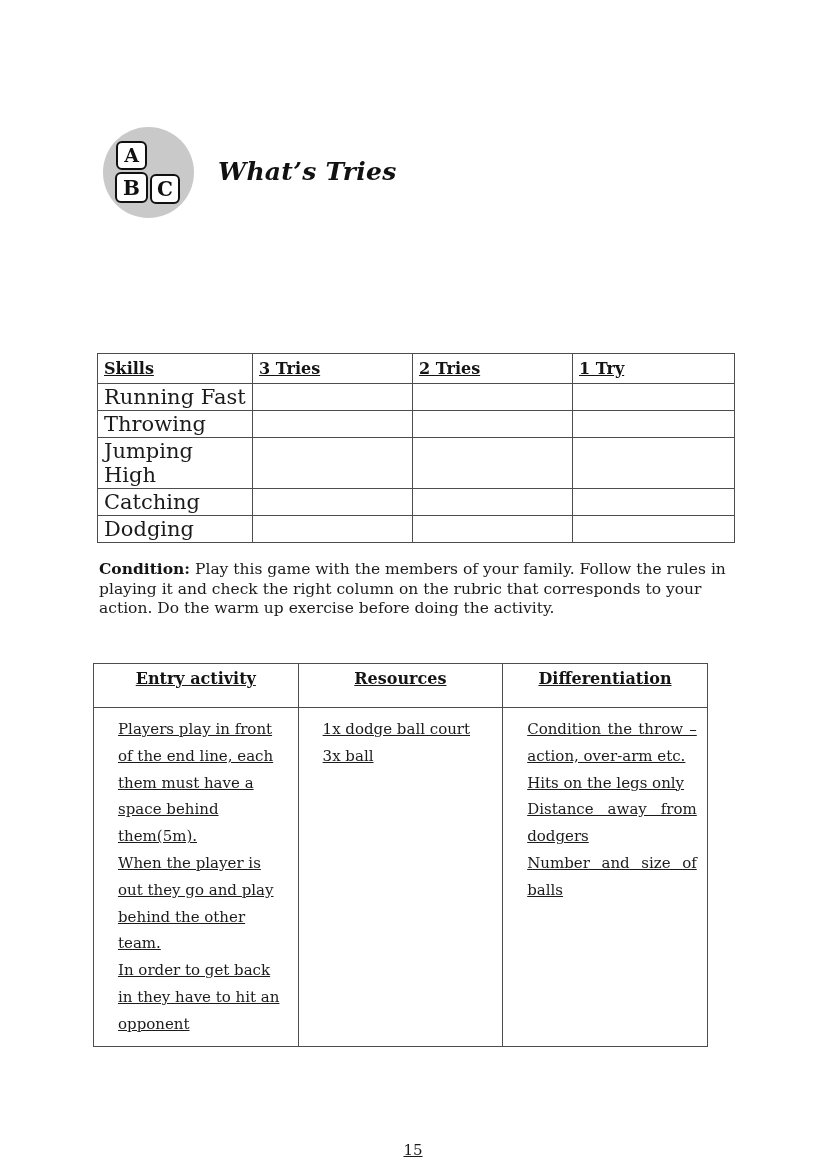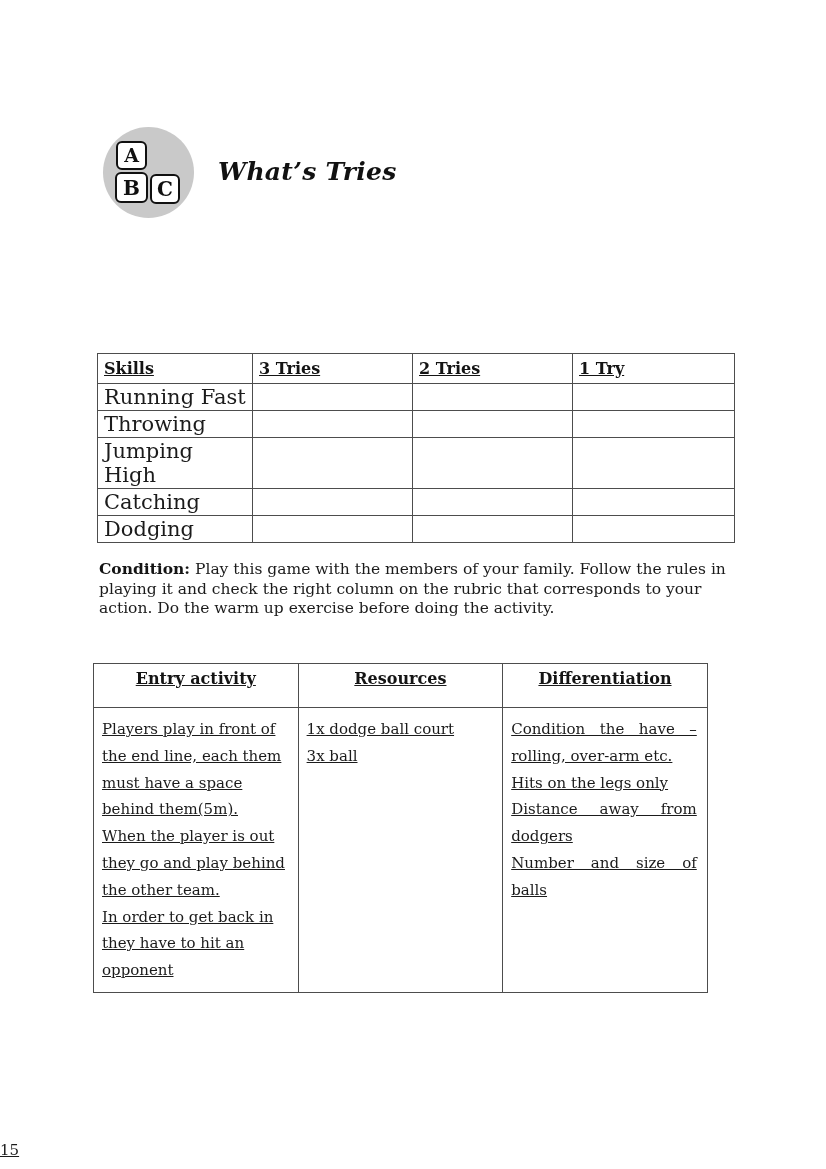--- a/index.html
+++ b/index.html
@@ -68,28 +68,28 @@
   }
   .table2 th, .table2 td { border: 1px solid #4d4d4d; }
   .table2 th {
     height: 44px; vertical-align: top; text-align: center;
     font-size: 16px; padding-top: 5px; color: #141414;
   }
   .table2 td {
     height: 283px; vertical-align: top;
     font-size: 15px; padding: 8px 10px 8px 8px;
   }
-  .table2 td p { line-height: 26.8px; }
+  .table2 td p { line-height: 26.8px; margin-left: 16px; }
   .t2-col { width: 204.6px; }
   .cell-differentiation p { text-align: justify; }
 
   
   .footer {
     position: absolute; left: 0; top: 1141px; width: 826px;
-    text-align: left; font-size: 15px; color: #1b1b1b; text-decoration: underline;
+    text-align: center; font-size: 15px; color: #1b1b1b; text-decoration: underline;
   }
 </style>
 </head>
 <body>
 
 <div class="page">
 
   <div class="icon-circle">
     <div class="block block-a">
       <span>A</span>
@@ -175,21 +175,21 @@
         <td class="cell-entry">
           <p>Players play in front of the end line, each them must have a space behind them(5m).</p>
           <p>When the player is out they go and play behind the other team.</p>
           <p>In order to get back in they have to hit an opponent</p>
         </td>
         <td class="cell-resources">
           <p>1x dodge ball court</p>
           <p>3x ball</p>
         </td>
         <td class="cell-differentiation">
-          <p>Condition the have – rolling, over-arm etc.</p>
+          <p>Condition the throw – action, over-arm etc.</p>
           <p>Hits on the legs only</p>
           <p>Distance away from dodgers</p>
           <p>Number and size of balls</p>
         </td>
       </tr>
     </tbody>
   </table>
 
   <div class="footer">15</div>
 

